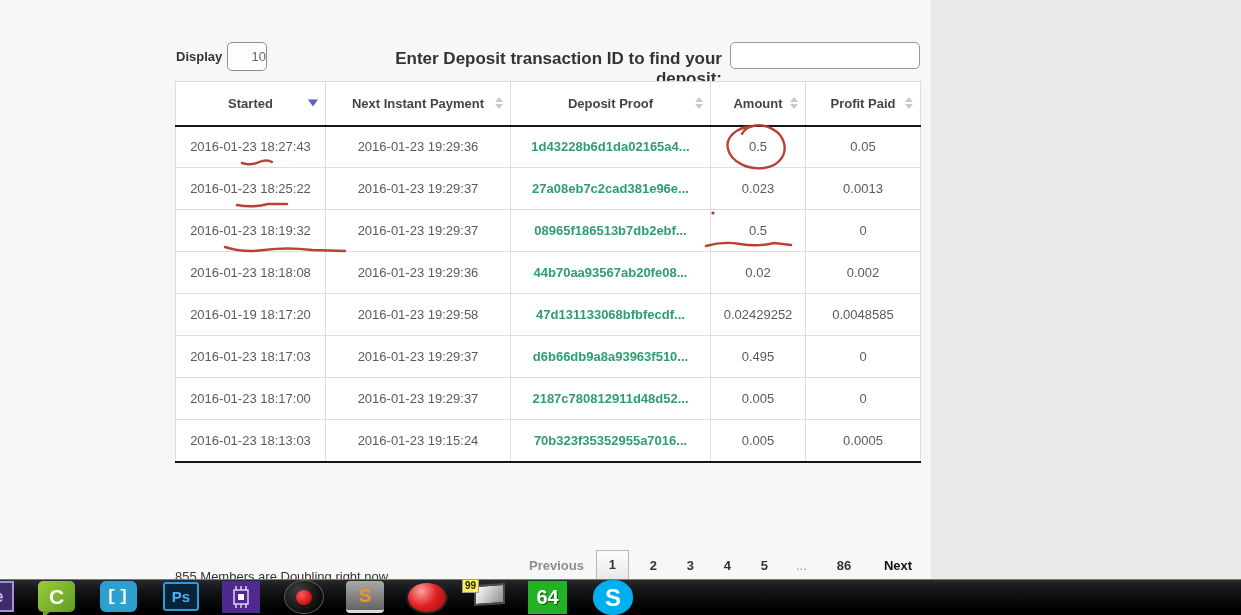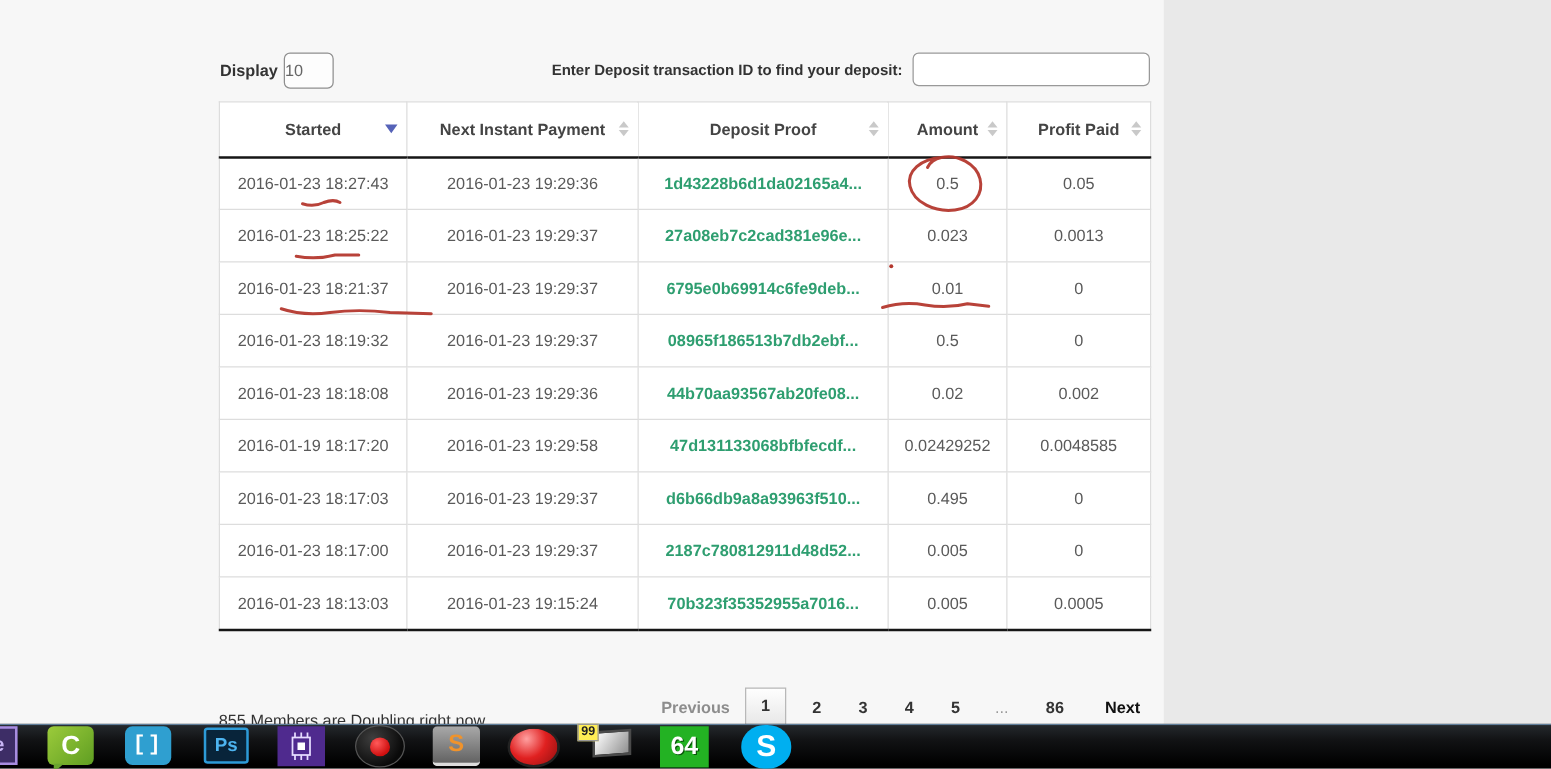--- a/index.html
+++ b/index.html
@@ -18,27 +18,27 @@
   
   .display-label {
     position: absolute; left: 176px; top: 49px;
     font-size: 13px; font-weight: bold; color: #333;
   }
   .display-box {
     position: absolute; left: 227px; top: 42px;
     width: 40px; height: 29px;
     border: 1px solid #8f8f8f; border-radius: 5px;
     background: #fdfdfd;
-    font-size: 13px; color: #666; text-align: left; line-height: 27px;
+    font-size: 13px; color: #666; text-align: right; line-height: 27px;
     cursor: pointer;
   }
   .search-label {
     position: absolute; left: 360px; top: 49px; width: 362px;
     text-align: right;
-    font-size: 12px; font-weight: bold; color: #333;
+    font-size: 17px; font-weight: bold; color: #333;
   }
   .search-input {
     position: absolute; left: 730px; top: 42px;
     width: 190px; height: 27px;
     border: 1px solid #999; border-radius: 5px;
     background: #fff; font-size: 13px; padding: 0 8px;
     color: #333; outline: none;
   }
 
   
@@ -275,27 +275,20 @@
       <td><span class="proof-link">1d43228b6d1da02165a4...</span></td>
       <td>0.5</td>
       <td>0.05</td>
     </tr>
     <tr>
       <td>2016-01-23 18:25:22</td>
       <td>2016-01-23 19:29:37</td>
       <td><span class="proof-link">27a08eb7c2cad381e96e...</span></td>
       <td>0.023</td>
       <td>0.0013</td>
-    </tr>
-    <tr>
-      <td>2016-01-23 18:21:37</td>
-      <td>2016-01-23 19:29:37</td>
-      <td><span class="proof-link">6795e0b69914c6fe9deb...</span></td>
-      <td>0.01</td>
-      <td>0</td>
     </tr>
     <tr>
       <td>2016-01-23 18:19:32</td>
       <td>2016-01-23 19:29:37</td>
       <td><span class="proof-link">08965f186513b7db2ebf...</span></td>
       <td>0.5</td>
       <td>0</td>
     </tr>
     <tr>
       <td>2016-01-23 18:18:08</td>

